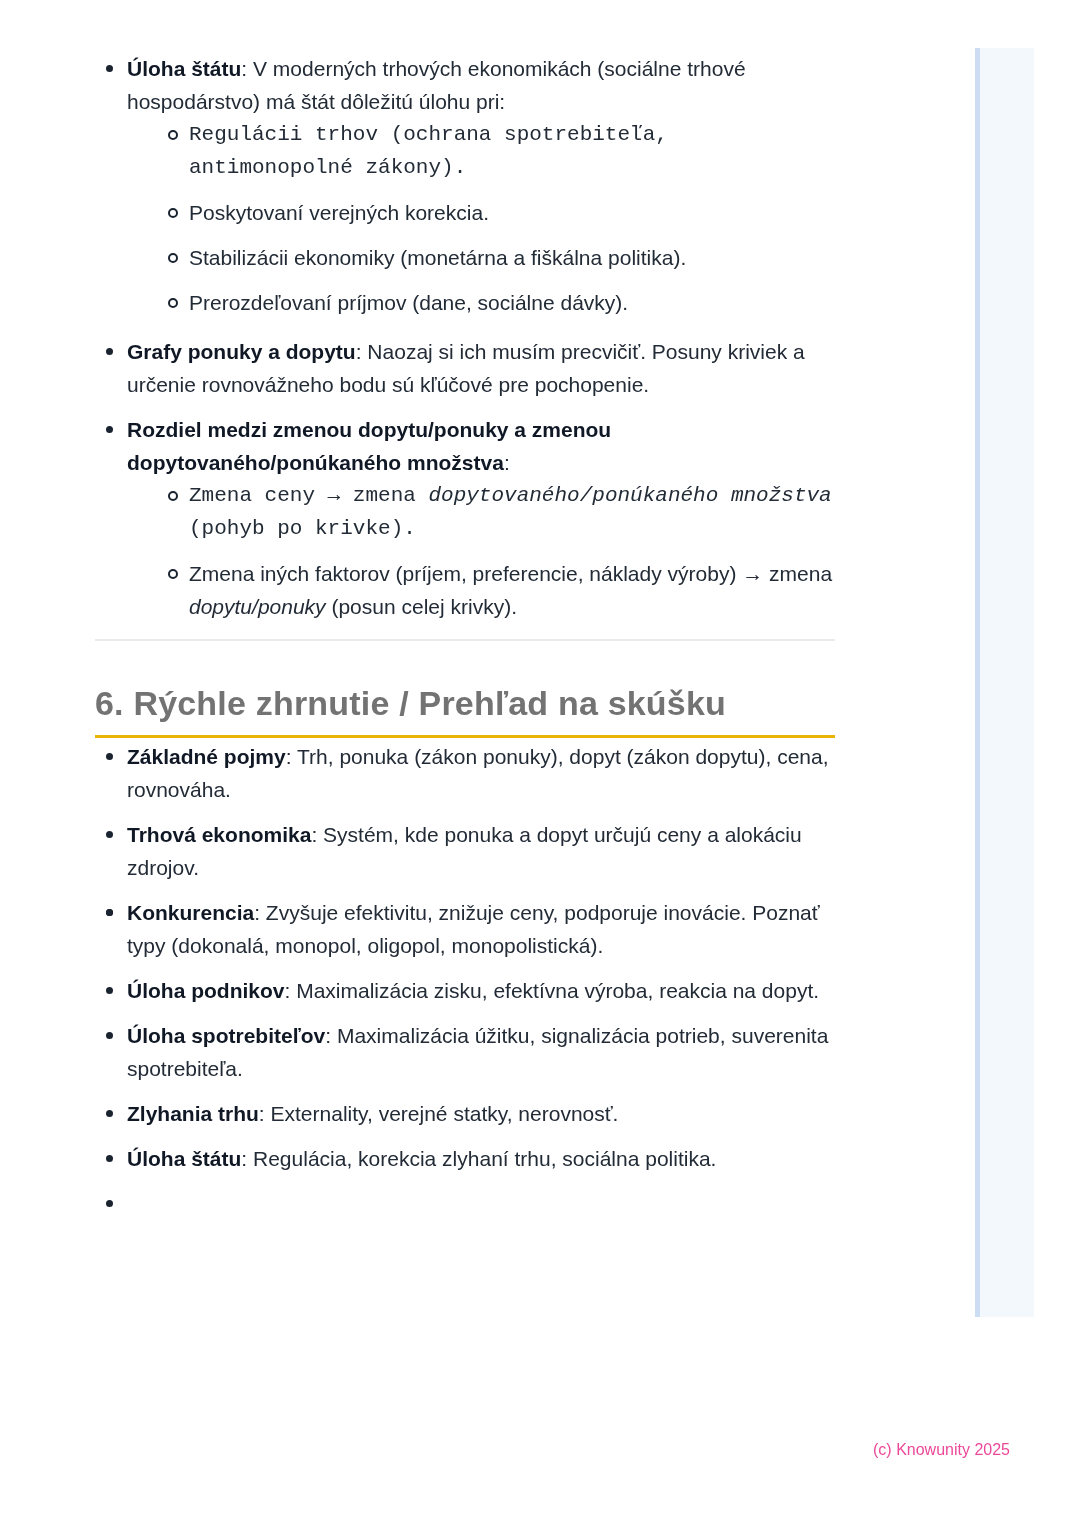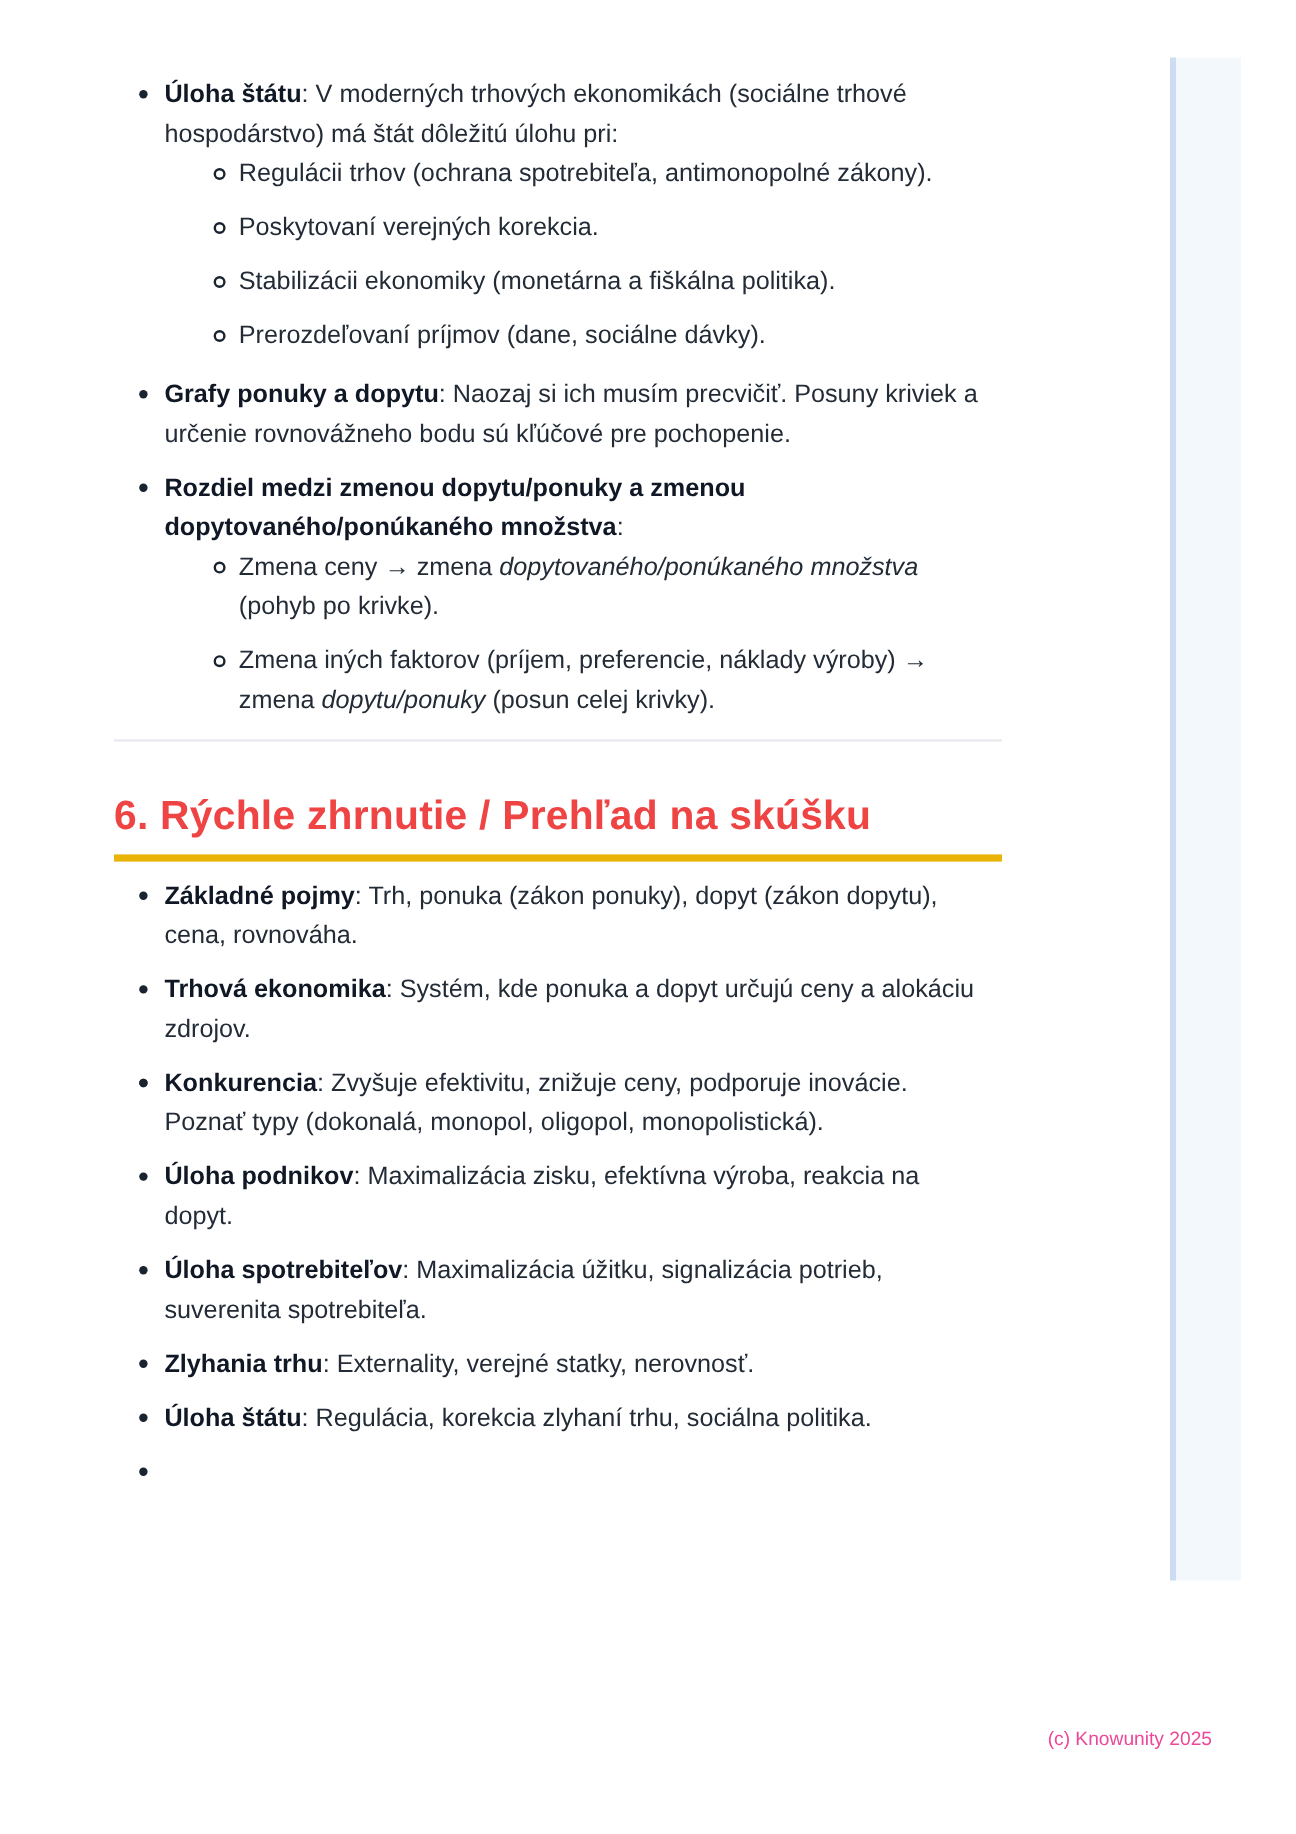--- a/index.html
+++ b/index.html
@@ -28,40 +28,41 @@
   .content {
     position: absolute;
     left: 95px;
     top: 50px;
     width: 740px;
     font-size: 21px;
     line-height: 33px;
   }
   ul.note-list {
     list-style: none;
-    margin: 12px;
+    margin: 2px;
     padding: 0;
   }
   ul.note-list > li {
     position: relative;
     padding-left: 30px;
     margin-bottom: 12px;
   }
   ul.sub-list {
     list-style: none;
     margin: 0 0 16px 0;
     padding-left: 32px;
   }
   ul.sub-list > li {
     position: relative;
     padding-left: 30px;
     margin-top: 12px;
   }
   ul.sub-list > li:first-child {
     margin-top: 0;
+    font-family: Liberation Mono, monospace;
   }
   .marker {
     position: absolute;
     left: 9px;
     border-radius: 50%;
   }
   .marker.dot {
     top: 13px;
     width: 7px;
     height: 7px;
@@ -84,23 +85,23 @@
   .divider {
     border: none;
     border-top: 2px solid #e8eaee;
     margin: 12px 0 0 0;
   }
   .heading {
     margin: 40px 0 0 0;
     font-size: 34px;
     line-height: 44px;
     font-weight: bold;
-    color: #ef4444;
+    color: #737373;
     padding-bottom: 10px;
-    border-bottom: 6px solid #eab308;
+    border-bottom: 3px solid #eab308;
     letter-spacing: 0.2px;
   }
   .summary {
     margin-top: 26px;
   }
   .footer {
     position: absolute;
     top: 1440px;
     right: 70px;
     font-size: 16px;

